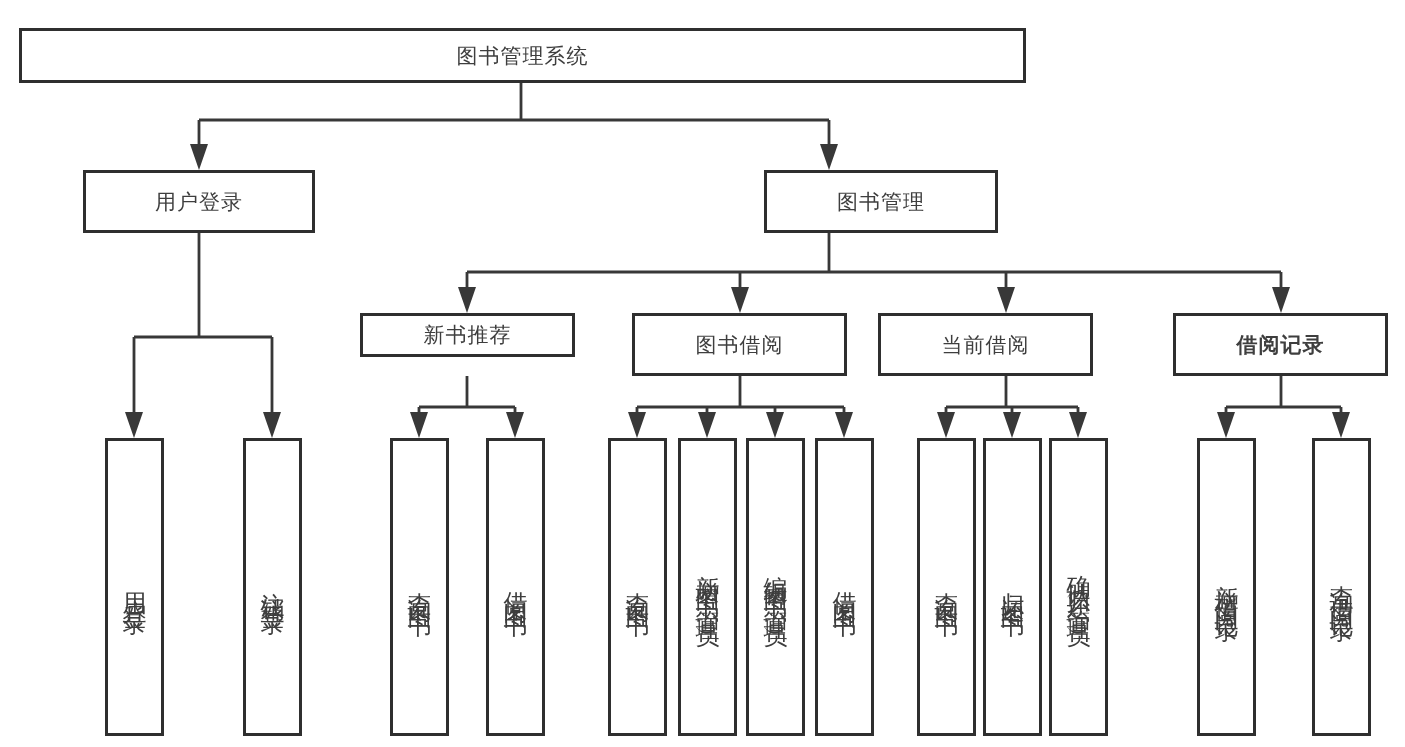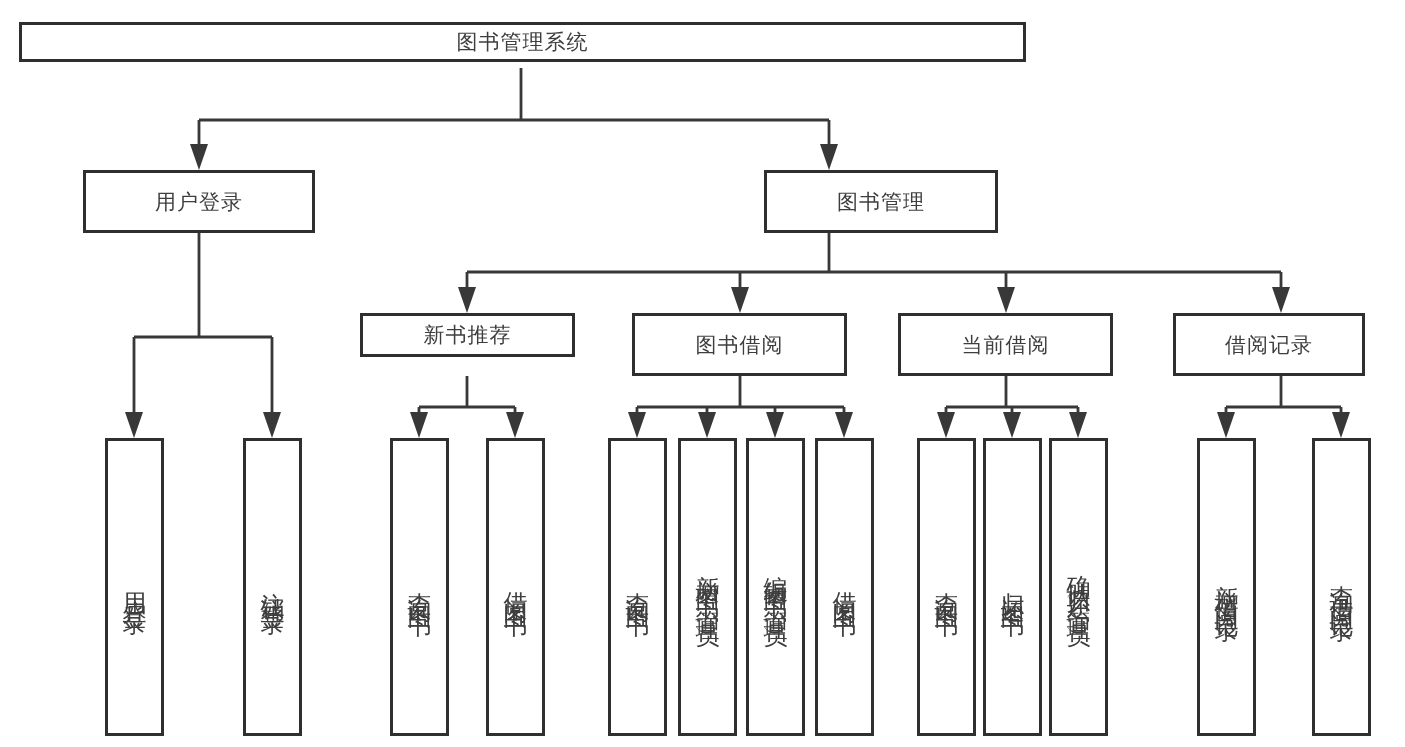--- a/index.html
+++ b/index.html
@@ -80,41 +80,41 @@
       <polygon points="766,412 784,412 775,438"></polygon>
       <polygon points="835,412 853,412 844,438"></polygon>
       <polygon points="937,412 955,412 946,438"></polygon>
       <polygon points="1003,412 1021,412 1012,438"></polygon>
       <polygon points="1069,412 1087,412 1078,438"></polygon>
       <polygon points="1217,412 1235,412 1226,438"></polygon>
       <polygon points="1332,412 1350,412 1341,438"></polygon>
     </g>
   </svg>
 
-  <div class="box h" style="left:19px; top:22px; width:1007px; height:40px;">
+  <div class="box h" style="left:19px; top:28px; width:1007px; height:55px;">
     <span>图书管理系统</span>
   </div>
 
   <div class="box h" style="left:83px; top:170px; width:232px; height:63px;">
     <span>用户登录</span>
   </div>
   <div class="box h" style="left:744px; top:170px; width:234px; height:63px;margin-left:20px;">
     <span>图书管理</span>
   </div>
 
   <div class="box h" style="left:360px; top:313px; width:215px; height:44px;">
     <span>新书推荐</span>
   </div>
   <div class="box h" style="left:632px; top:313px; width:215px; height:63px;text-align:center;">
     <span>图书借阅</span>
   </div>
-  <div class="box h" style="left:898px; top:313px; width:215px; height:63px;">
+  <div class="box h" style="left:878px; top:313px; width:215px; height:63px;">
     <span>当前借阅</span>
   </div>
-  <div class="box h" style="left:1173px; top:313px; width:192px; height:63px;">
+  <div class="box h" style="left:1173px; top:313px; width:215px; height:63px;font-weight:bold;">
     <span>借阅记录</span>
   </div>
 
   <div class="box v" style="left:105px; top:438px; width:59px; height:298px;">
     <span>用户登录</span>
   </div>
   <div class="box v" style="left:243px; top:438px; width:59px; height:298px;">
     <span>注销登录</span>
   </div>
 

